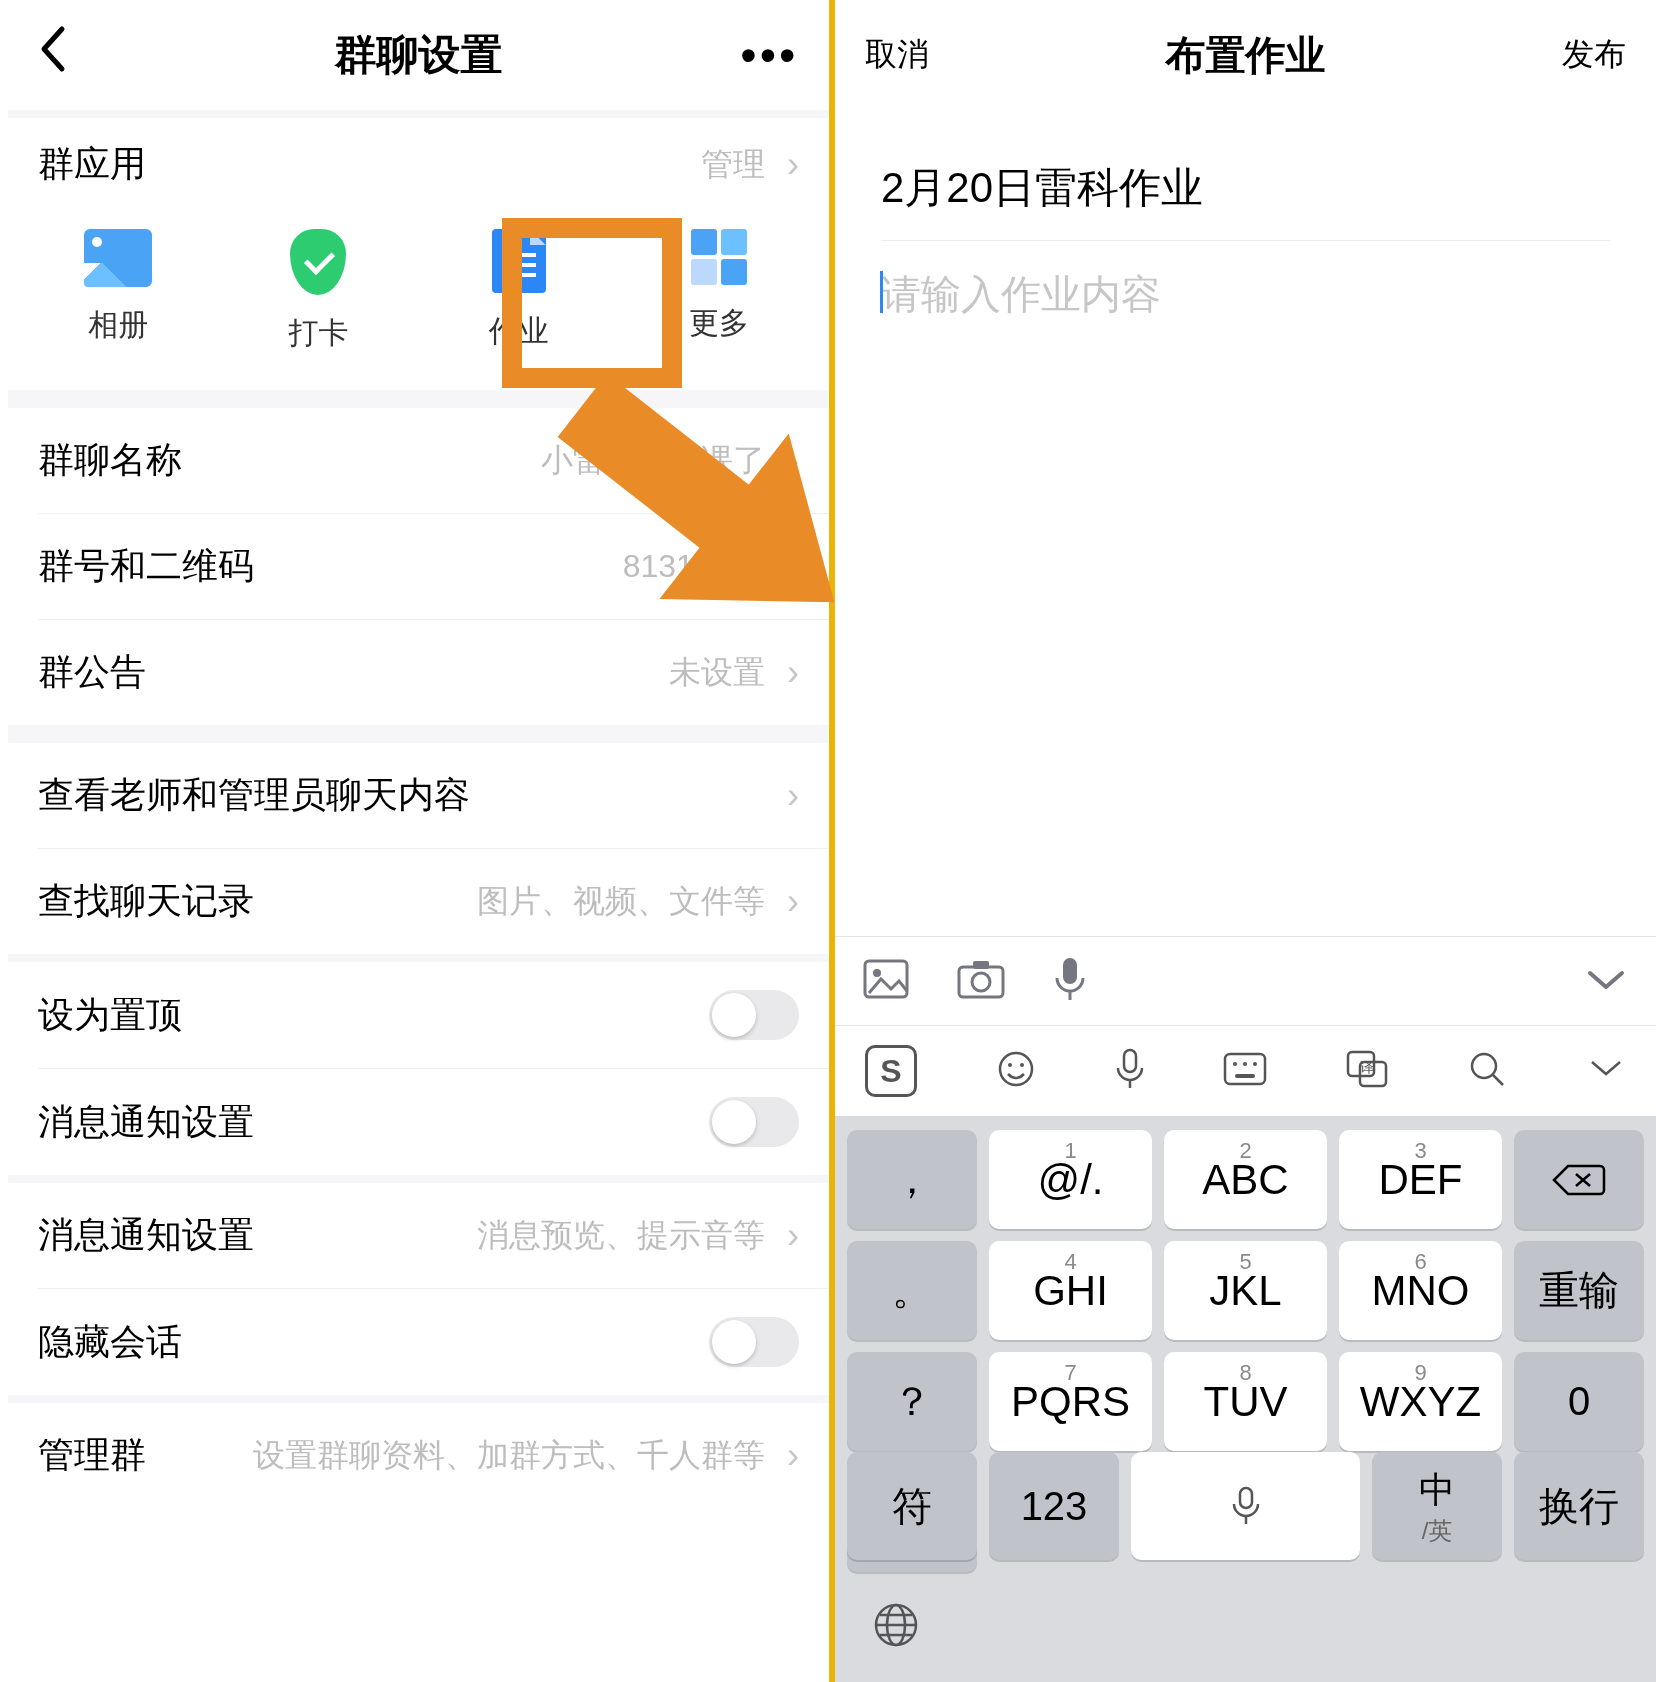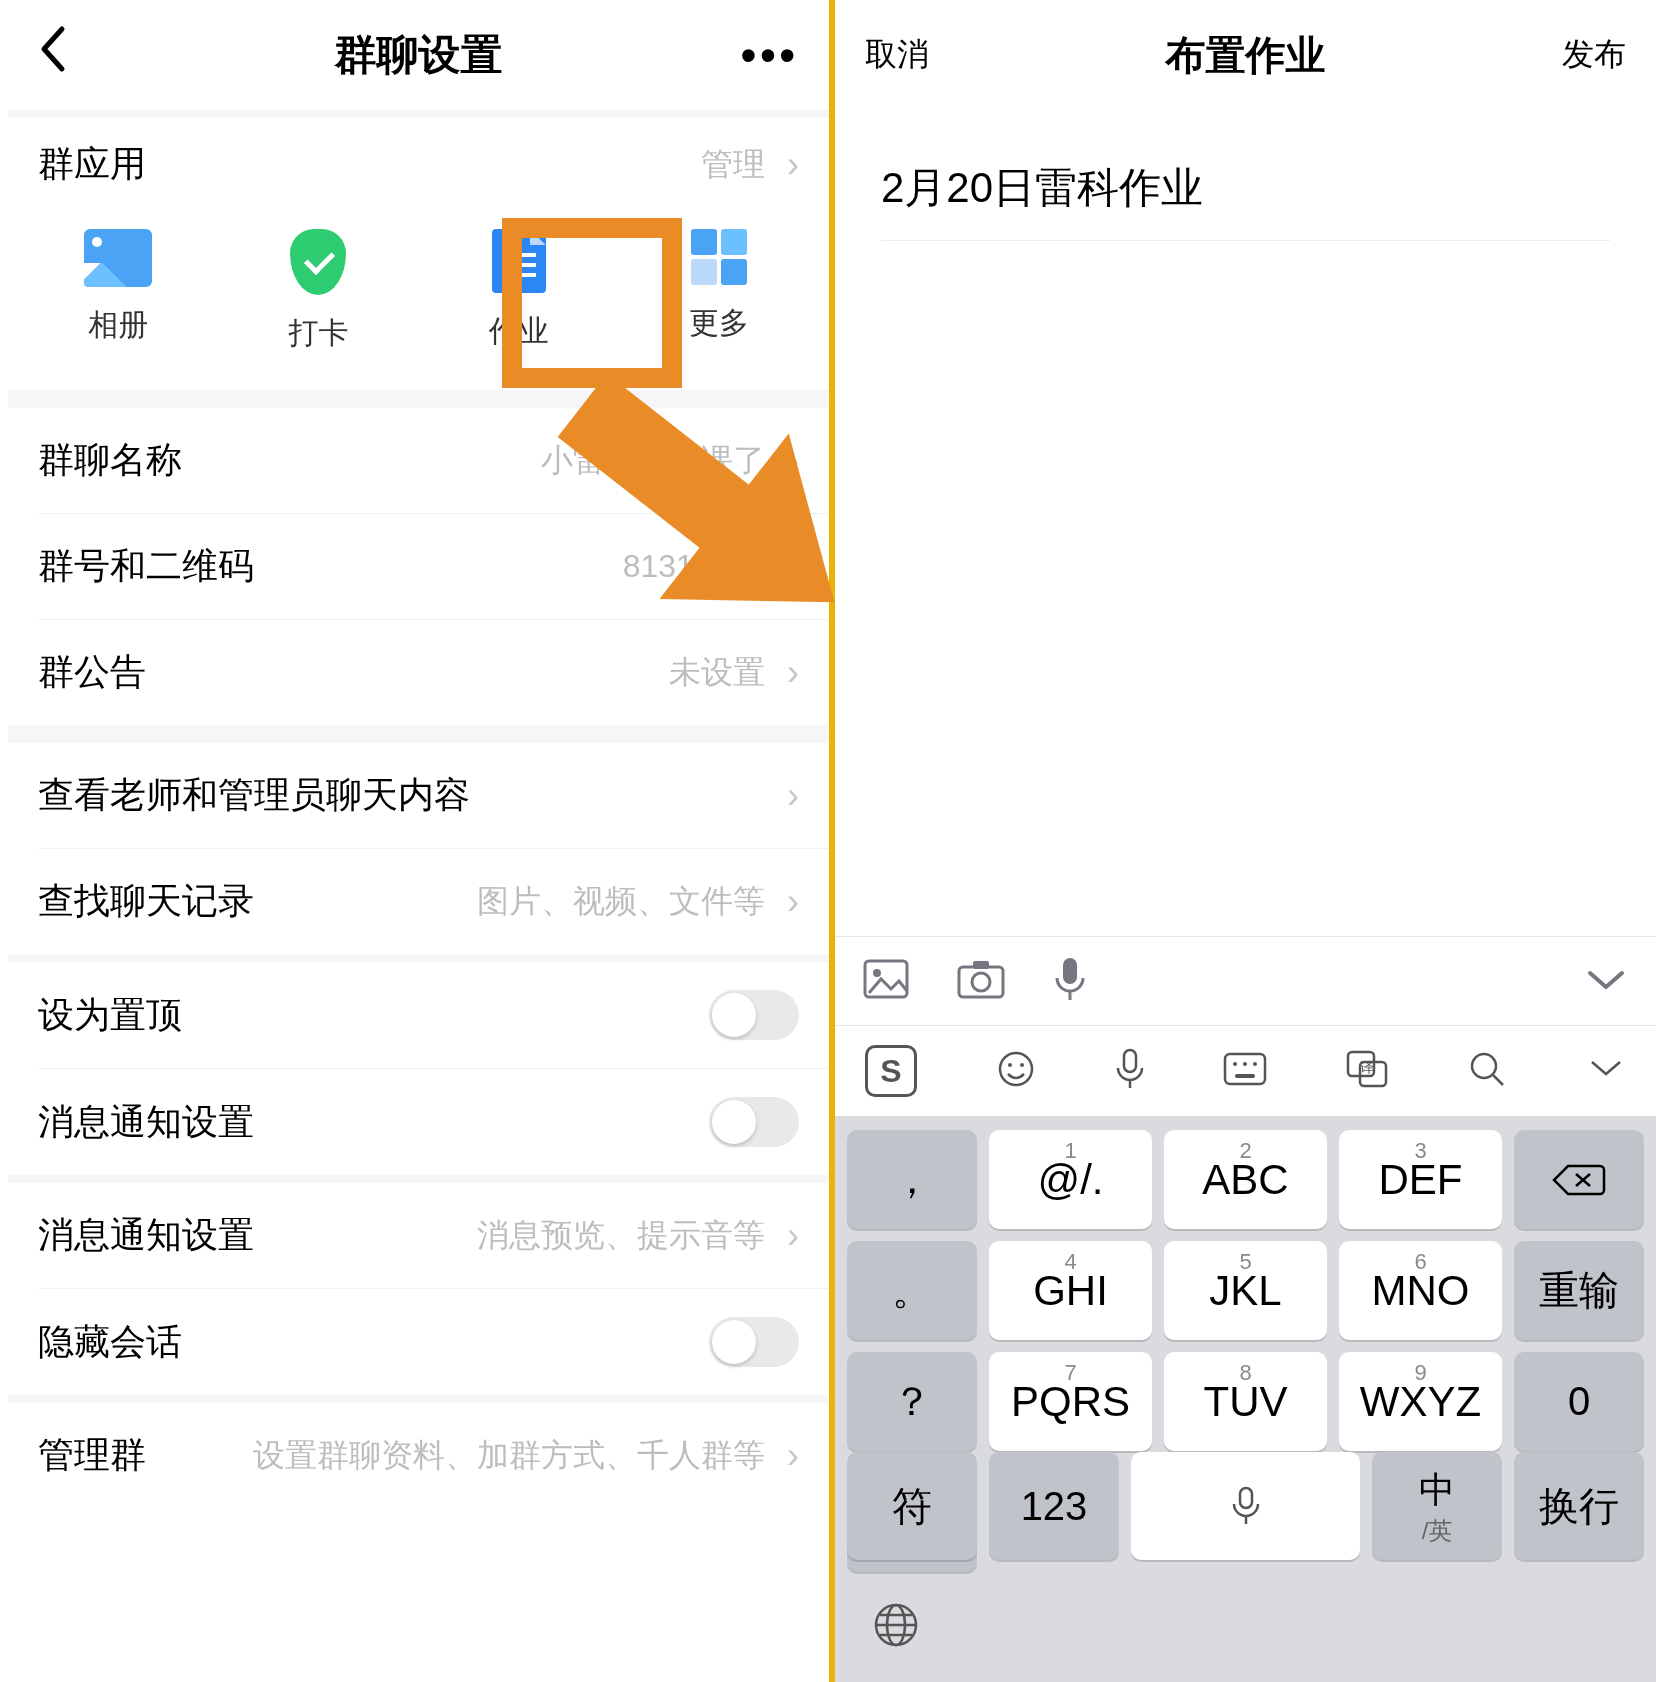--- a/index.html
+++ b/index.html
@@ -215,20 +215,24 @@
   </div>
 
   <div class="pane right">
     <div class="r-header">
       <span class="btn">取消</span>
       <span class="title">布置作业</span>
       <span class="btn">发布</span>
     </div>
     <div class="compose">
       <div class="compose-title">2月20日雷科作业</div>
+      <div class="compose-body">
+        <span class="cursor"></span>
+        <span>请输入作业内容</span>
+      </div>
     </div>
 
     <div class="attach-bar">
       <span class="ic">
         <svg width="46" height="40" viewBox="0 0 46 40">
             <rect x="2" y="2" width="42" height="36" rx="4" fill="none" stroke="#767680" stroke-width="3"></rect>
             <circle cx="14" cy="14" r="4" fill="#767680"></circle>
             <polyline points="6,34 18,20 28,30 36,22 44,32" fill="none" stroke="#767680" stroke-width="3"></polyline>
           </svg>
       </span>

